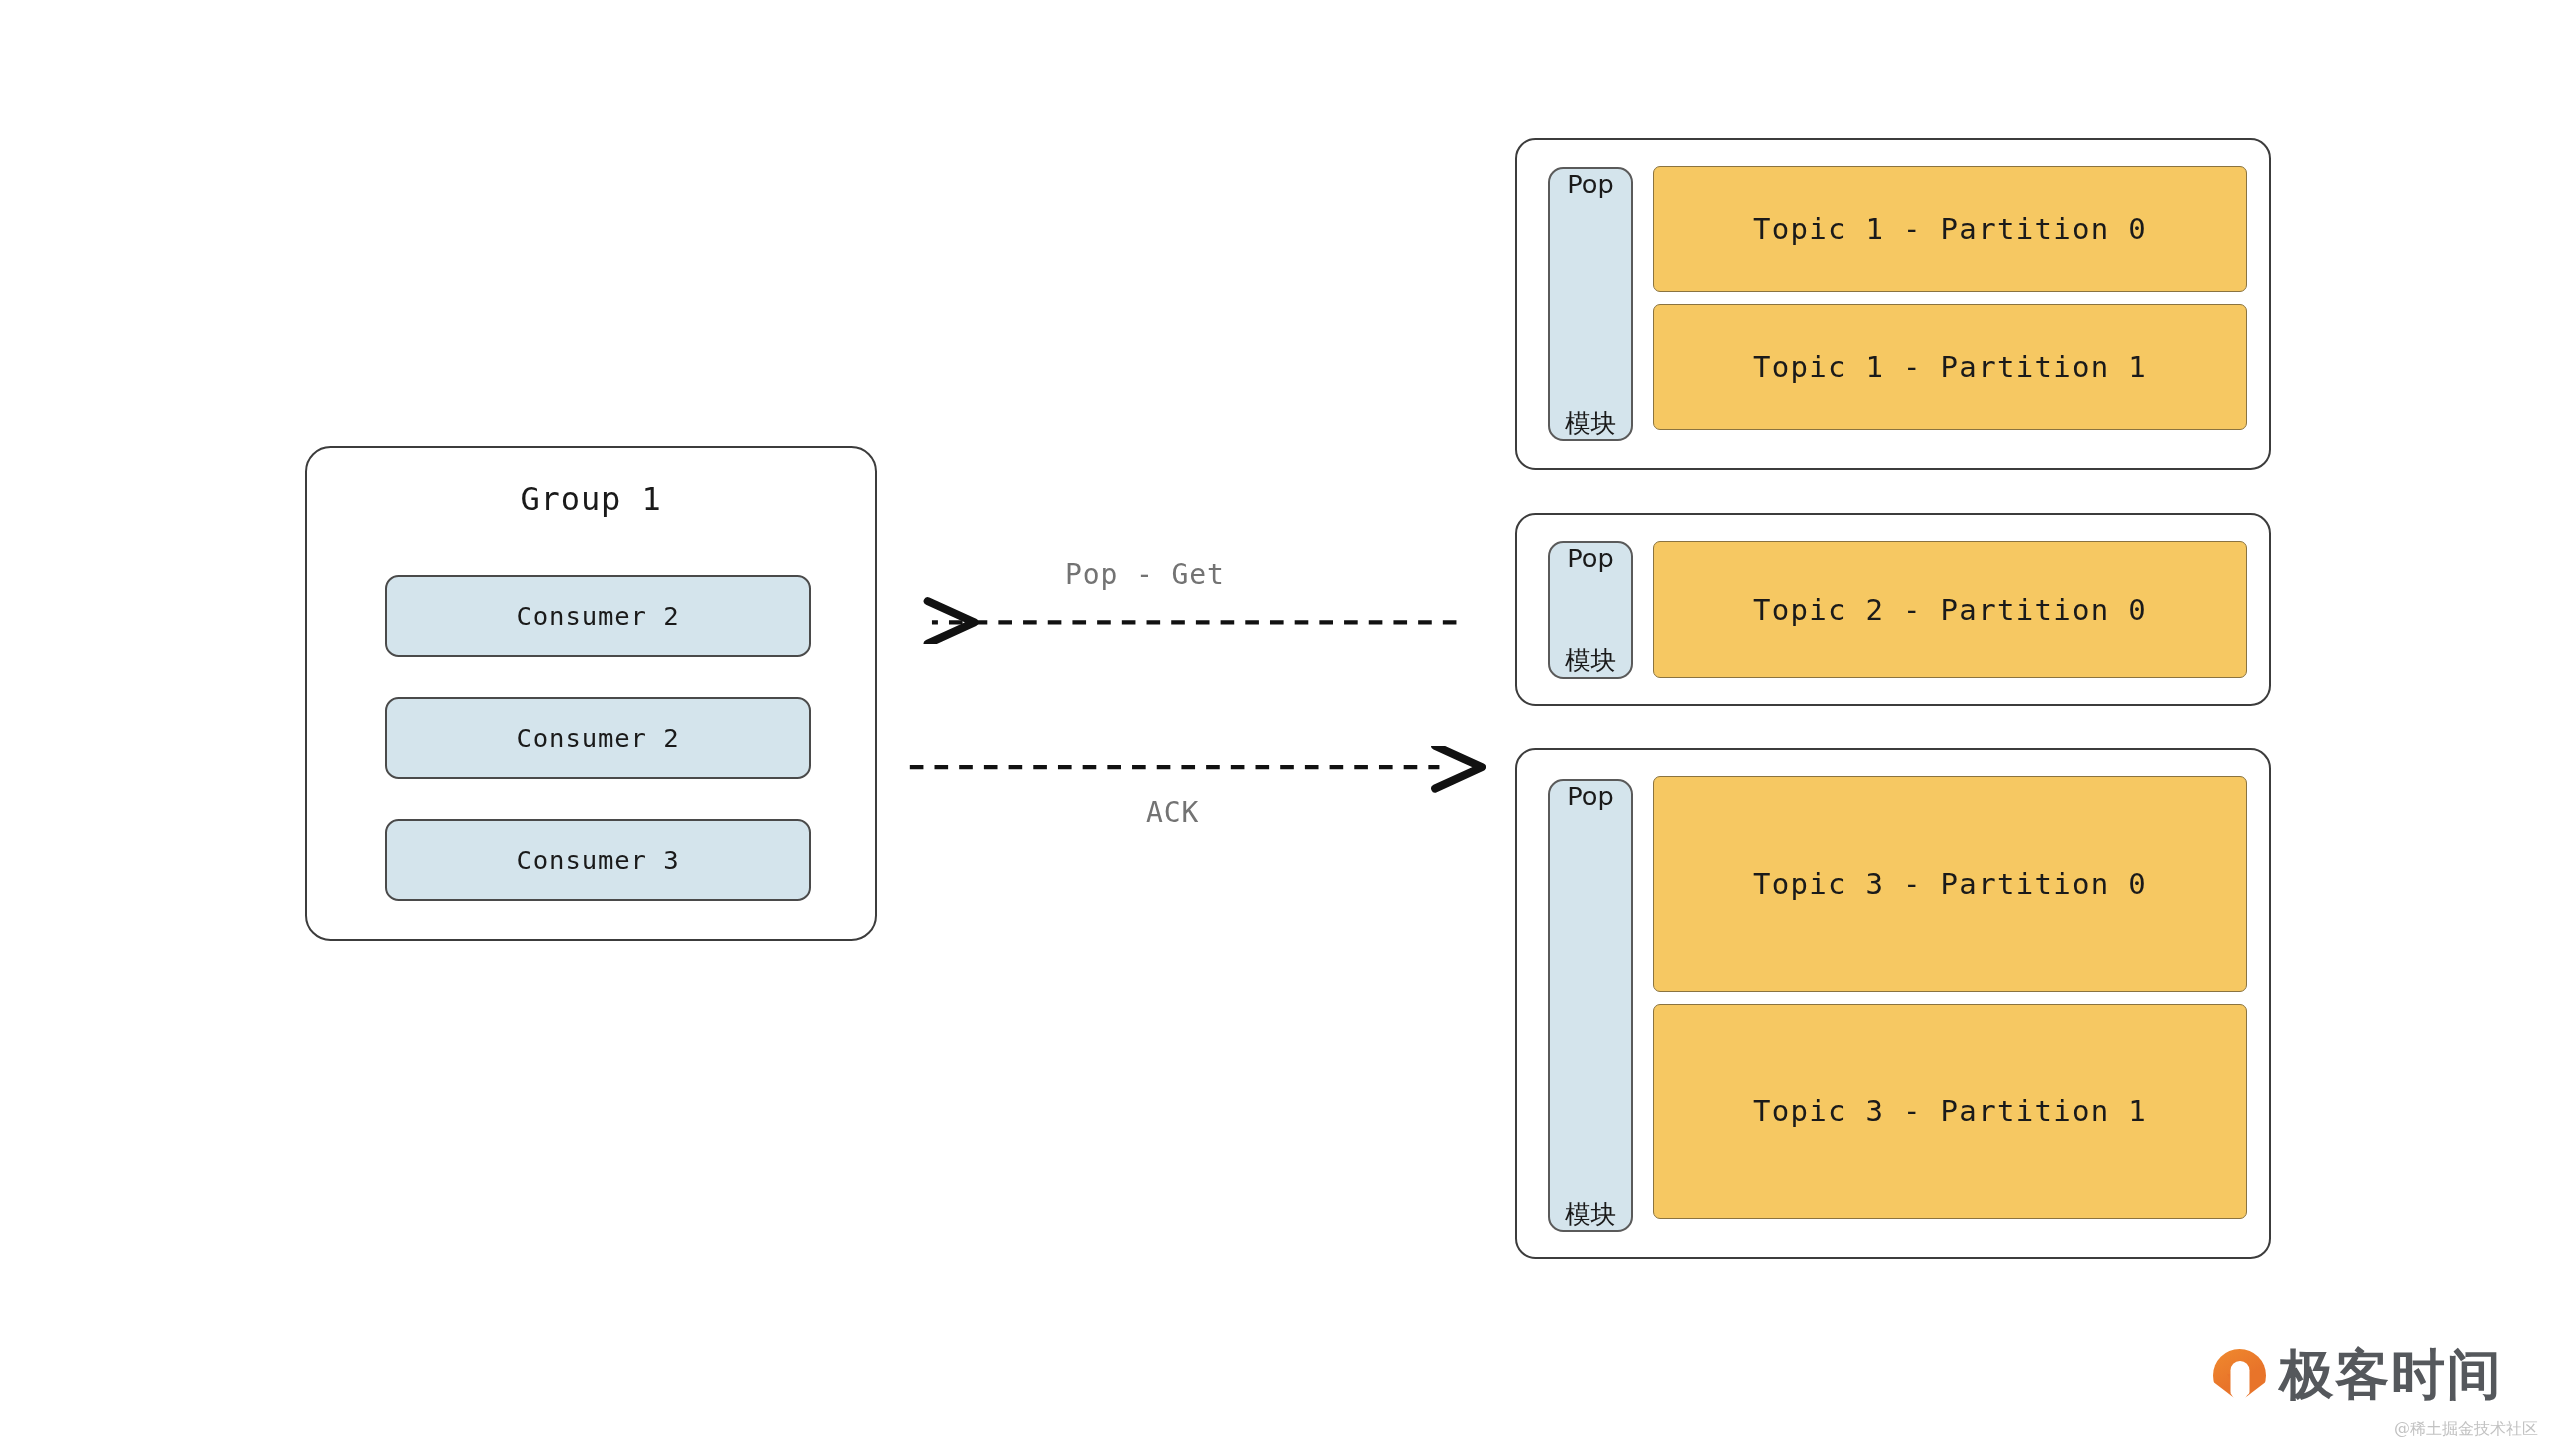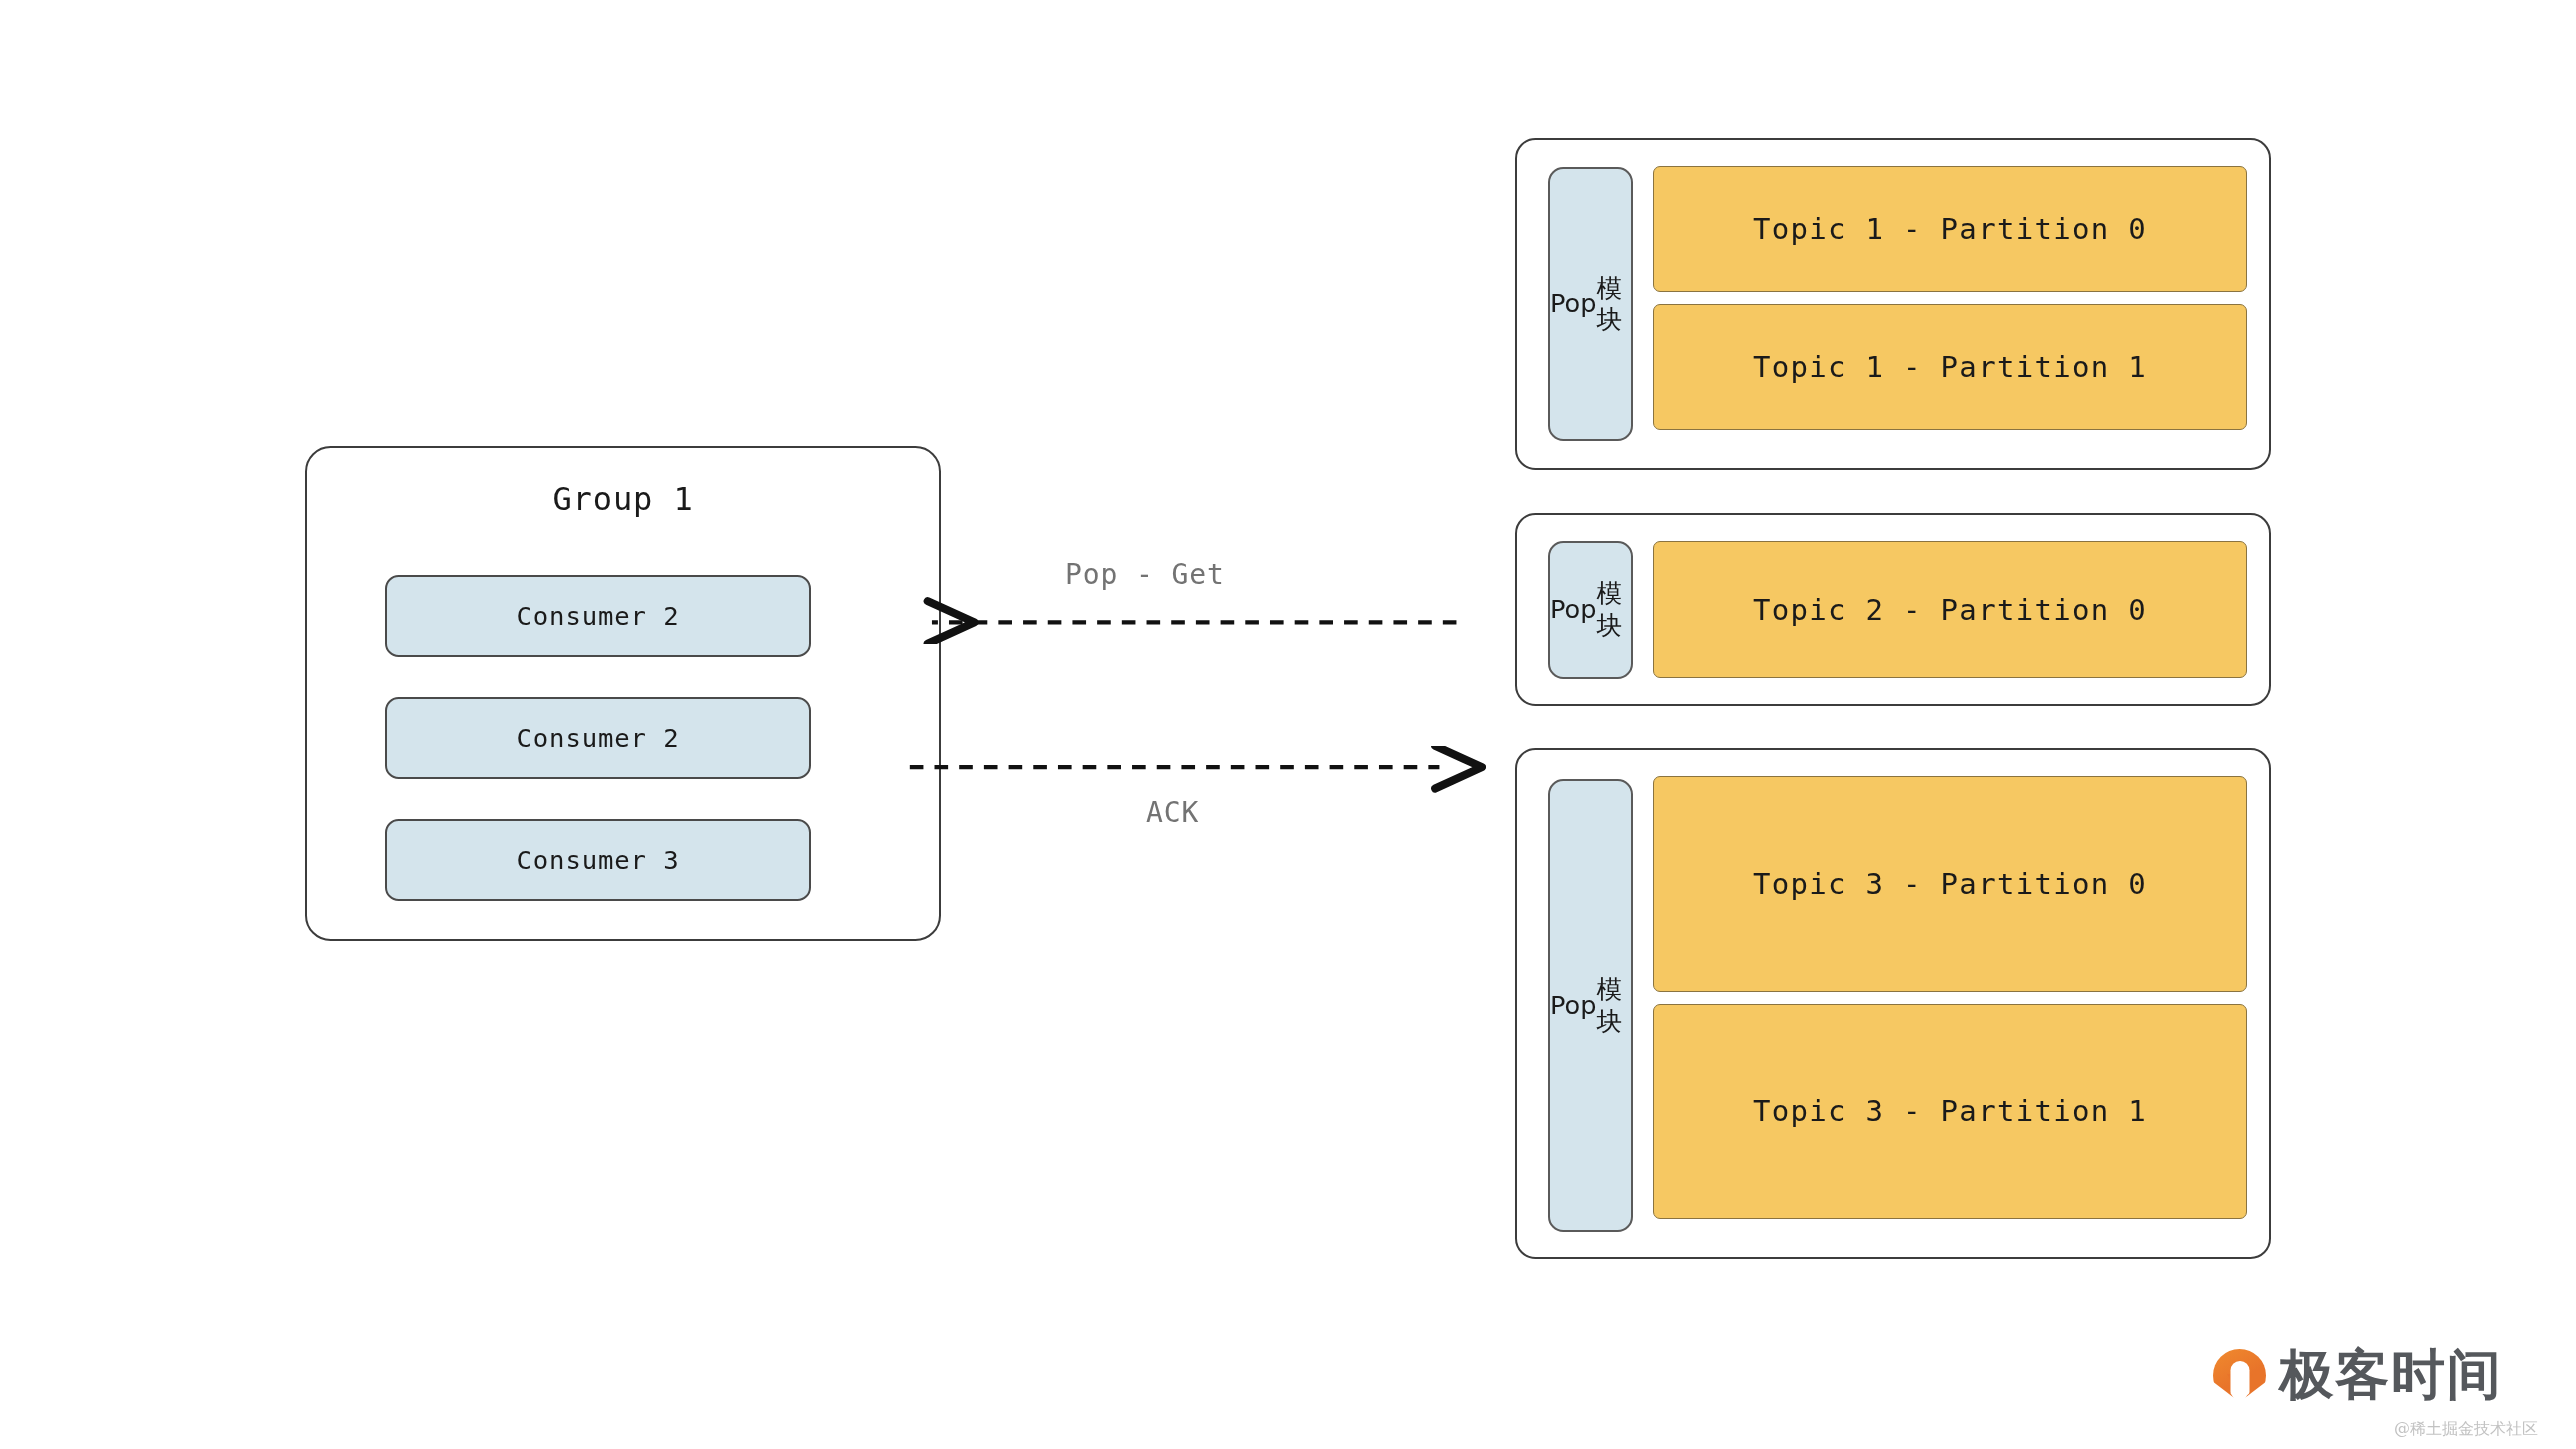--- a/index.html
+++ b/index.html
@@ -21,21 +21,21 @@
     inset: 0;
     width: 2576px;
     height: 1449px;
   }
 
   
   .group-box {
     position: absolute;
     left: 305px;
     top: 446px;
-    width: 636px;
+    width: 572px;
     height: 495px;
     border: 2.6px solid #3c3c3c;
     border-radius: 25.6px;
     background: #ffffff;
     box-sizing: border-box;
   }
   .group-title {
     position: absolute;
     left: 0;
     top: 32px;
@@ -104,20 +104,21 @@
   .tc-2 { left: 1515px; top: 513px;  width: 756px; height: 193px; }
   .tc-3 { left: 1515px; top: 748px;  width: 756px; height: 511px; }
 
   .pop-module {
     position: absolute;
     background: #d4e4ec;
     border: 2.1px solid #5a5a5a;
     border-radius: 15.3px;
     box-sizing: border-box;
     display: flex;
+    flex-direction: column;
     align-items: center;
     justify-content: space-between;
     font-family: "DejaVu Sans", "Liberation Sans", sans-serif;
     font-size: 25.6px;
     line-height: 1.22;
     color: #1a1a1a;
   }
   .pm-1 { left: 31px; top: 27px; width: 85px; height: 274px; }
   .pm-2 { left: 31px; top: 25.6px; width: 85px; height: 138px; }
   .pm-3 { left: 31px; top: 29px; width: 85px; height: 453px; }

